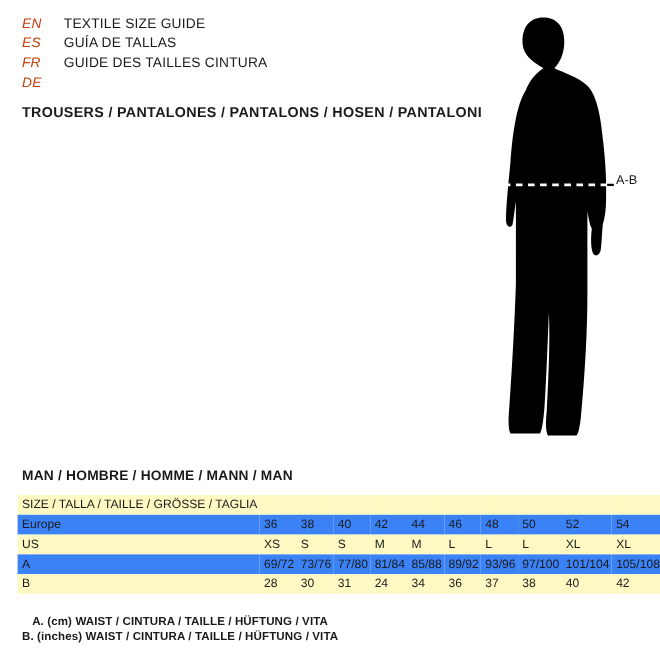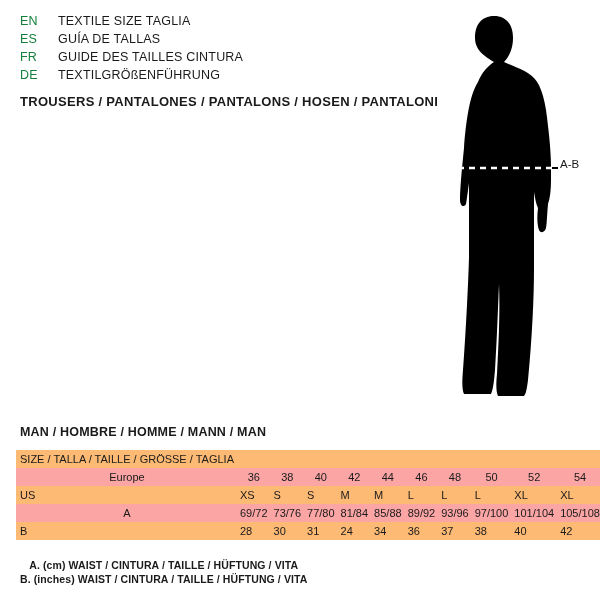--- a/index.html
+++ b/index.html
@@ -31,21 +31,22 @@
   .lang-row {
     display: flex;
     align-items: baseline;
     height: 18px;
     font-size: 12.5px;
     letter-spacing: 0.2px;
   }
   .lang-code {
     width: 38px;
     flex: 0 0 38px;
-    color: #15803d;
+    color: #c2410c;
+    font-style: italic;
   }
   .lang-text {
     color: #1a1a1a;
   }
 
   .section-title {
     position: absolute;
     left: 20px;
     top: 94px;
     font-size: 13px;
@@ -92,25 +93,24 @@
     border-collapse: collapse;
     font-size: 11px;
   }
   table.sizes td {
     padding: 3px 2px 3px 4px;
     text-align: left;
     white-space: nowrap;
     color: #1a1a1a;
   }
   table.sizes tr.shade td {
-    background: #fdba74;
+    background: #fef9c3;
   }
   table.sizes tr.plain td {
-    background: #fca5a5;
-    text-align: center;
+    background: #3b82f6;
   }
   table.sizes td.lbl {
     width: 78px;
   }
   .footnotes {
     position: absolute;
     left: 20px;
     top: 558px;
     font-size: 10.5px;
     line-height: 14px;
@@ -123,33 +123,32 @@
   }
 </style>
 </head>
 <body>
 
 <div class="page">
 
   <div class="lang-block">
     <div class="lang-row">
       <span class="lang-code">EN</span>
-      <span class="lang-text">TEXTILE SIZE TAGLIA</span>
+      <span class="lang-text">TEXTILE SIZE GUIDE</span>
     </div>
     <div class="lang-row">
       <span class="lang-code">ES</span>
       <span class="lang-text">GUÍA DE TALLAS</span>
     </div>
     <div class="lang-row">
       <span class="lang-code">FR</span>
       <span class="lang-text">GUIDE DES TAILLES CINTURA</span>
     </div>
     <div class="lang-row">
       <span class="lang-code">DE</span>
-      <span class="lang-text">TEXTILGRÖßENFÜHRUNG</span>
     </div>
   </div>
 
   <div class="section-title">TROUSERS / PANTALONES / PANTALONS / HOSEN / PANTALONI</div>
 
   <div class="figure-wrap">
     <svg class="figure-svg" width="200" height="400" viewBox="0 0 200 400">
       <path fill="#000000" d="
         M 75 30
         C 75 14, 84 8, 94 8

